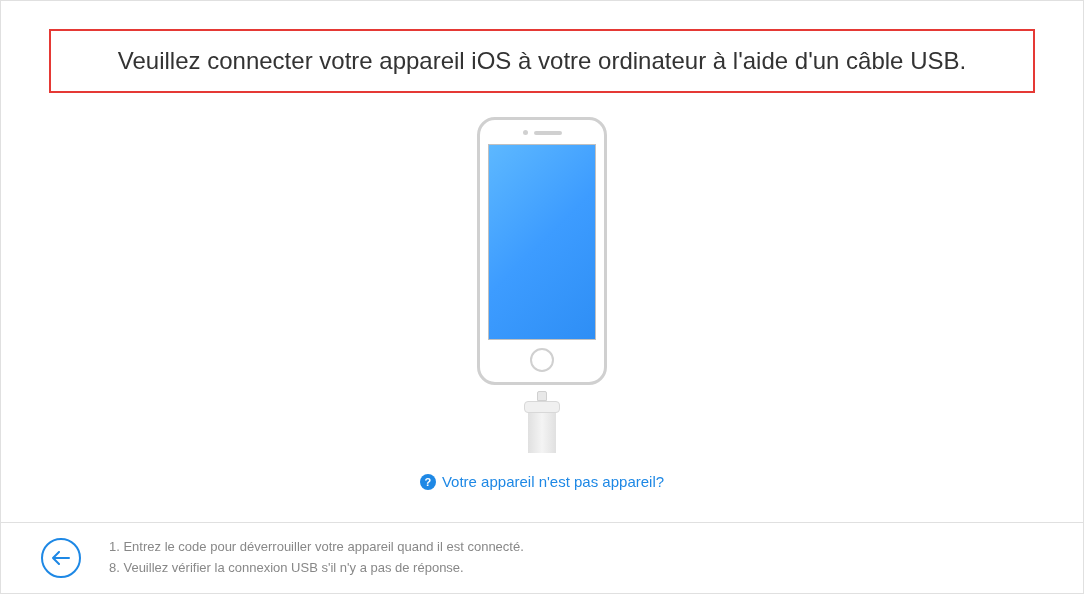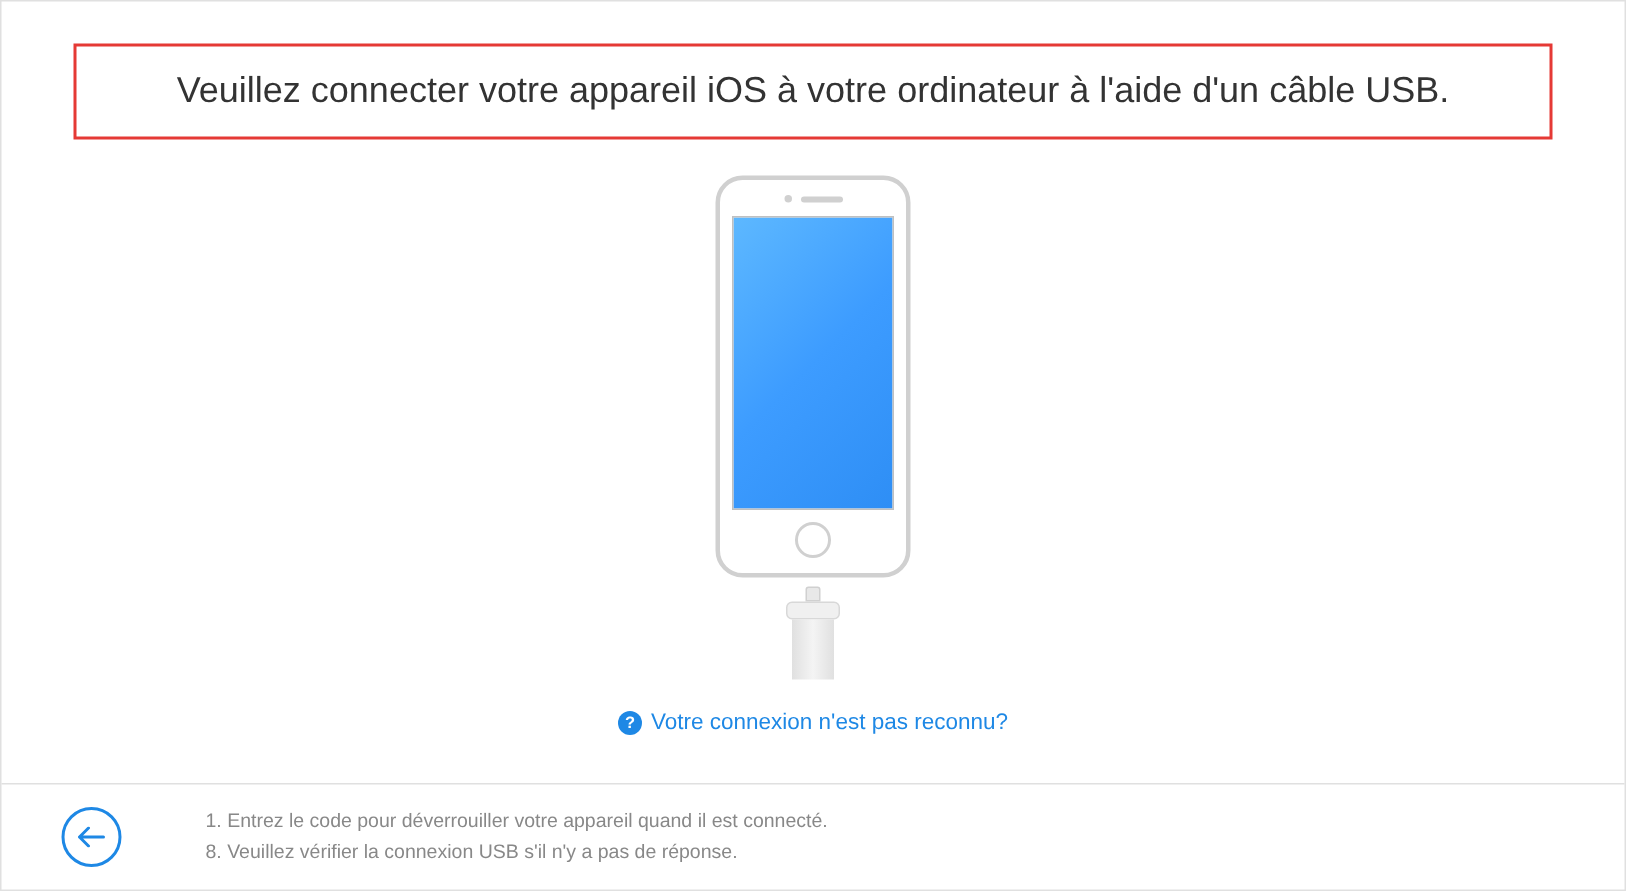--- a/index.html
+++ b/index.html
@@ -141,21 +141,21 @@
       align-items: center;
       justify-content: center;
       font-size: 11px;
       font-weight: bold;
     }
     .footer {
       border-top: 1px solid #e0e0e0;
       padding: 14px 40px;
       display: flex;
       align-items: center;
-      gap: 56px;
+      gap: 28px;
     }
     .back-button {
       width: 40px;
       height: 40px;
       border-radius: 50%;
       border: 2px solid #1e88e5;
       background: white;
       display: flex;
       align-items: center;
       justify-content: center;
@@ -190,21 +190,21 @@
         <div class="connector">
           <div class="connector-tip"></div>
           <div class="connector-body"></div>
         </div>
         <div class="cable-wire"></div>
       </div>
     </div>
 
     <div class="help-link">
       <span class="help-icon">?</span>
-      <span>Votre connexion n'est pas reconnu?</span>
+      <span>Votre appareil n'est pas appareil?</span>
     </div>
   </div>
 
   <div class="footer">
     <div class="back-button">
       <svg width="18" height="14" viewBox="0 0 18 14" fill="none">
         <path d="M7 1 L1 7 L7 13 M1 7 L17 7" stroke="#1e88e5" stroke-width="2" stroke-linecap="round" stroke-linejoin="round"></path>
       </svg>
     </div>
     <div class="tips">

